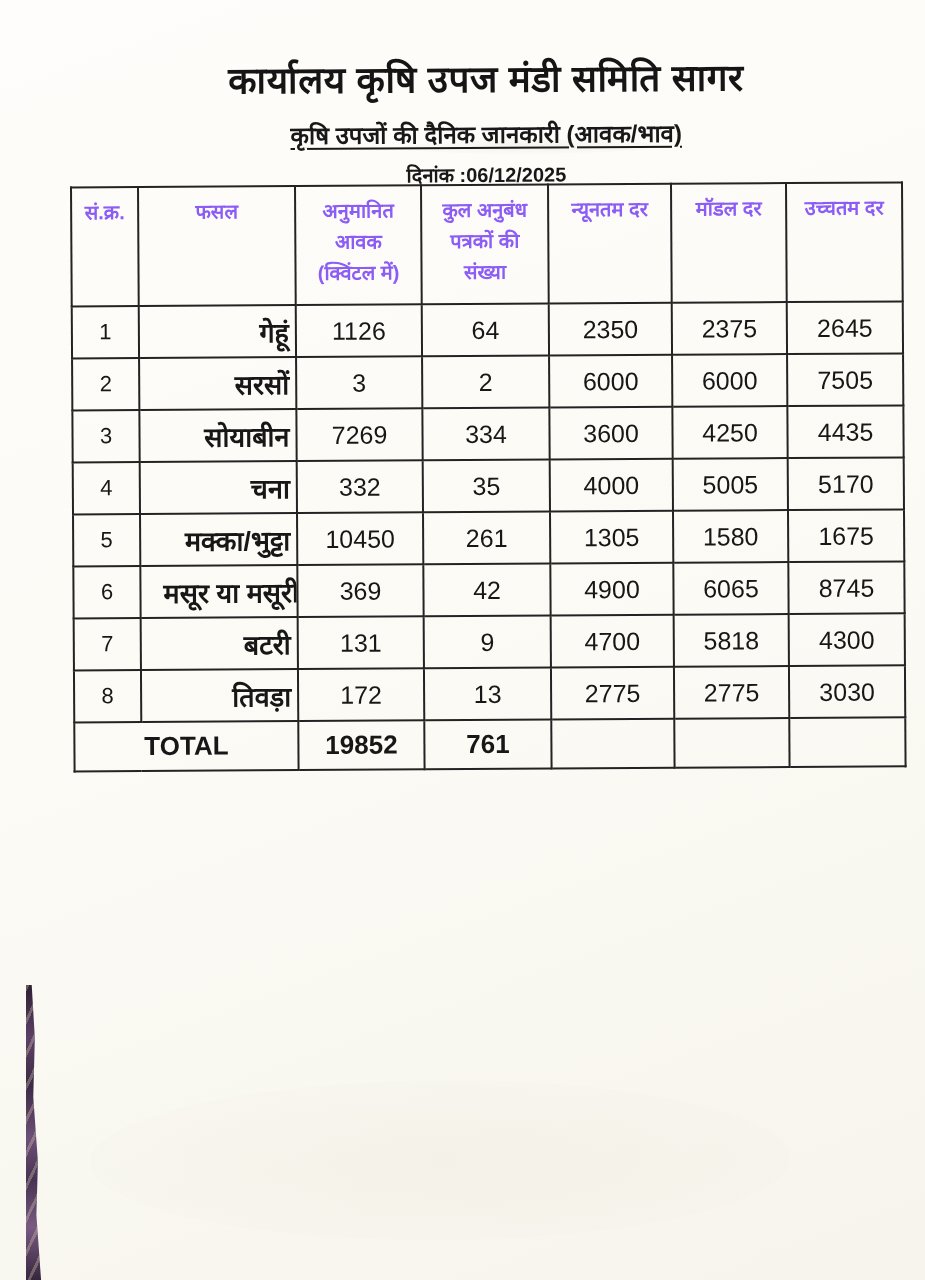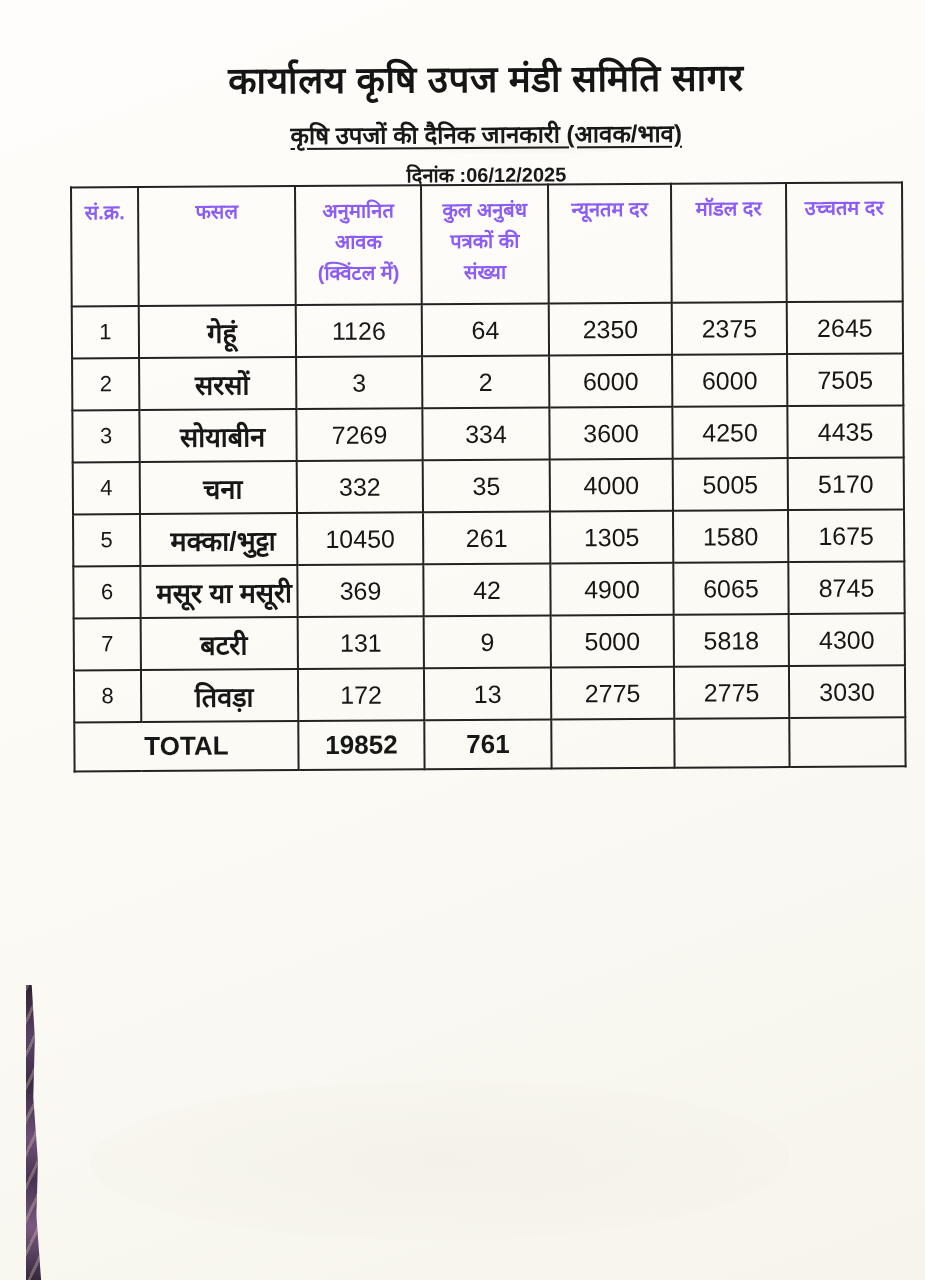--- a/index.html
+++ b/index.html
@@ -92,24 +92,24 @@
   }
   .market-table td {
     height: 50px;
     vertical-align: middle;
     font-size: 25px;
     text-align: center;
     color: #171717;
   }
   .market-table td.sn-cell { font-size: 22px; }
   .market-table td.crop-cell {
-    text-align: center;
+    text-align: right;
     font-size: 27px;
     font-weight: 600;
-    padding-left: 15px;
+    padding-left: 22px;
     white-space: nowrap;
   }
   .market-table tr.total-row td {
     height: 47px;
     font-weight: 700;
     font-size: 26px;
   }
   
   .smudge {
     position: absolute;
@@ -217,21 +217,21 @@
           <td>42</td>
           <td>4900</td>
           <td>6065</td>
           <td>8745</td>
         </tr>
         <tr>
           <td class="sn-cell">7</td>
           <td class="crop-cell">बटरी</td>
           <td>131</td>
           <td>9</td>
-          <td>5000</td>
+          <td>4700</td>
           <td>5818</td>
           <td>4300</td>
         </tr>
         <tr>
           <td class="sn-cell">8</td>
           <td class="crop-cell">तिवड़ा</td>
           <td>172</td>
           <td>13</td>
           <td>2775</td>
           <td>2775</td>

